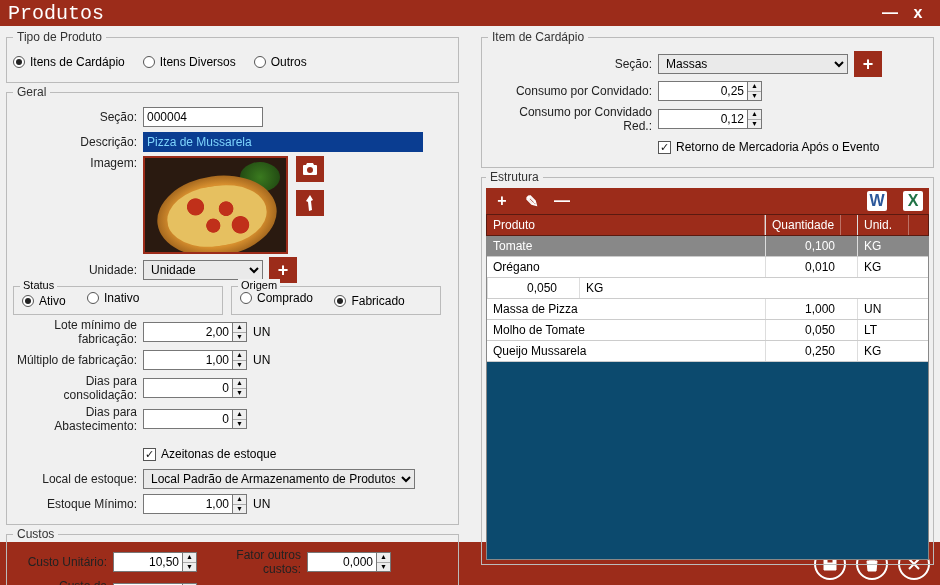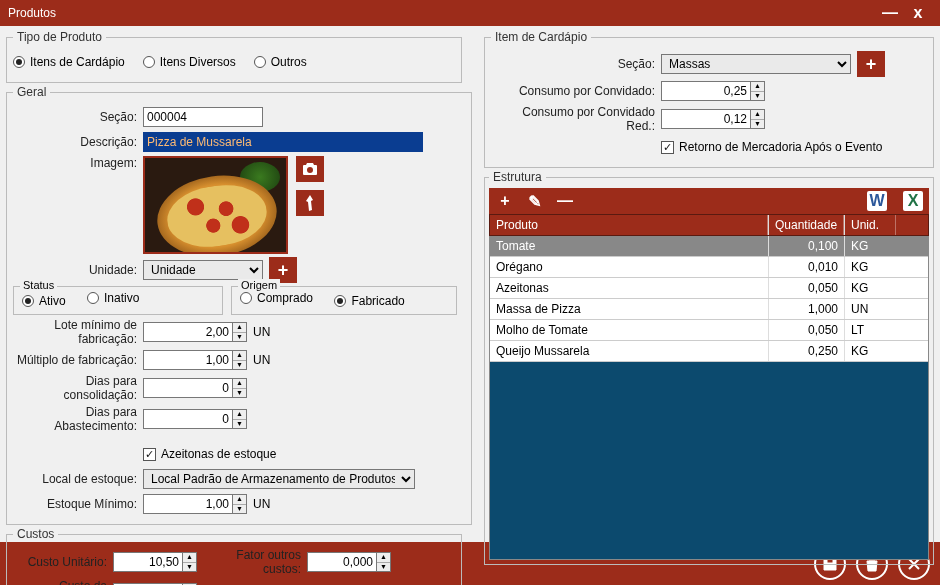--- a/index.html
+++ b/index.html
@@ -1,19 +1,19 @@
 <!DOCTYPE html>
 <html><head>
 <meta charset="utf-8">
 <style>
   * { box-sizing: border-box; font-family: "Segoe UI", Tahoma, sans-serif; font-size: 12px; }
   html, body { margin:0; padding:0; width:940px; height:585px; background:#fff; }
   .window { width:940px; height:585px; background:#f0f0f0; position:relative; }
   .titlebar { height:26px; background:#9c2c1a; color:#fff; display:flex; align-items:center; padding:0 8px; }
-  .titlebar .title { font-size:12px; flex:1; }
+  .titlebar .title { font-size:20px; flex:1;font-family:Liberation Mono, monospace; }
   .titlebar .btn { width:28px; text-align:center; cursor:pointer; font-size:16px; font-weight:bold; }
   .content { display:flex; height:516px;gap:14px; }
   .leftcol { width:466px; padding:4px 4px 0 6px; }
   .rightcol { width:466px; padding:4px 6px 0 4px; }
   fieldset { border:1px solid #bbb; margin:0 0 2px 0; padding:4px 6px 6px 6px; position:relative; }
   legend { padding:0 4px; color:#333; }
   .row { display:flex; align-items:center; margin:3px 0; min-height:22px; }
   .lab { text-align:right; padding-right:6px; color:#222; }
   .lab.col1 { width:130px; }
   .lab.col2 { width:130px; }
@@ -43,25 +43,25 @@
   .toolbar .tb { width:20px; height:20px; margin-right:10px; display:inline-flex; align-items:center; justify-content:center; cursor:pointer; font-size:16px; font-weight:bold; }
   .toolbar .right { margin-left:auto; display:flex; }
   .gridhead { display:flex; background:#9c2c1a; color:#fff; border:1px solid #5a1a10; }
   .gridhead div { padding:3px 6px; border-right:1px solid #fff5; }
   .gridbody { border:1px solid #888; border-top:none; height:324px; background:#0c4a6e; overflow:auto; }
   .grow { display:flex; background:#fff; border-bottom:1px solid #ccc; }
   .grow:nth-child(odd){ background:#fff; }
   .grow.sel { background:#888; color:#fff; }
   .gc1 { width:278px; padding:3px 6px; }
   .gc2 { width:76px; text-align:right; padding:3px 6px; border-left:1px solid #ddd;}
-  .gc3 { width:52px; padding:3px 6px; border-left:1px solid #ddd;}
+  .gc3 { width:52px; padding:3px 6px; border-left:1px solid #ddd;margin-left:16px;}
   .footer { height:43px; background:#9c2c1a; display:flex; align-items:center; justify-content:flex-end; padding:0 10px; gap:10px; }
   .circlebtn { width:32px; height:32px; border:2px solid #fff; border-radius:50%; display:flex; align-items:center; justify-content:center; cursor:pointer; }
   .circlebtn svg { fill:#fff; stroke:#fff; }
-  .selinput { background:#0a3d91; color:#fdba74; border:1px solid #0a3d91; width:280px; height:20px; padding:1px 3px; }
+  .selinput { background:#0a3d91; color:#7dd3fc; border:1px solid #0a3d91; width:280px; height:20px; padding:1px 3px; }
 </style>
 </head>
 <body>
 
 <div class="window">
   <div class="titlebar">
     <span class="title">Produtos</span>
     <span class="btn">—</span>
     <span class="btn">x</span>
   </div>
@@ -130,21 +130,21 @@
             <span class="sglabel">Status</span>
             <span class="radio">
                 <span class="dot on"></span>
                 <span>Ativo</span>
               </span>
             <span class="radio">
                 <span class="dot"></span>
                 <span>Inativo</span>
               </span>
           </div>
-          <div class="subgroup" style="width:226px">
+          <div class="subgroup" style="width:210px">
             <span class="sglabel">Origem</span>
             <span class="radio">
                 <span class="dot"></span>
                 <span>Comprado</span>
               </span>
             <span class="radio">
                 <span class="dot on"></span>
                 <span>Fabricado</span>
               </span>
           </div>
@@ -314,21 +314,20 @@
               <div class="gc1">Tomate</div>
               <div class="gc2">0,100</div>
               <div class="gc3">KG</div>
             </div>
             <div class="grow">
               <div class="gc1">Orégano</div>
               <div class="gc2">0,010</div>
               <div class="gc3">KG</div>
             </div>
             <div class="grow">
-              <div class="gc1">Azeitonas</div>
               <div class="gc2">0,050</div>
               <div class="gc3">KG</div>
             </div>
             <div class="grow">
               <div class="gc1">Massa de Pizza</div>
               <div class="gc2">1,000</div>
               <div class="gc3">UN</div>
             </div>
             <div class="grow">
               <div class="gc1">Molho de Tomate</div>

